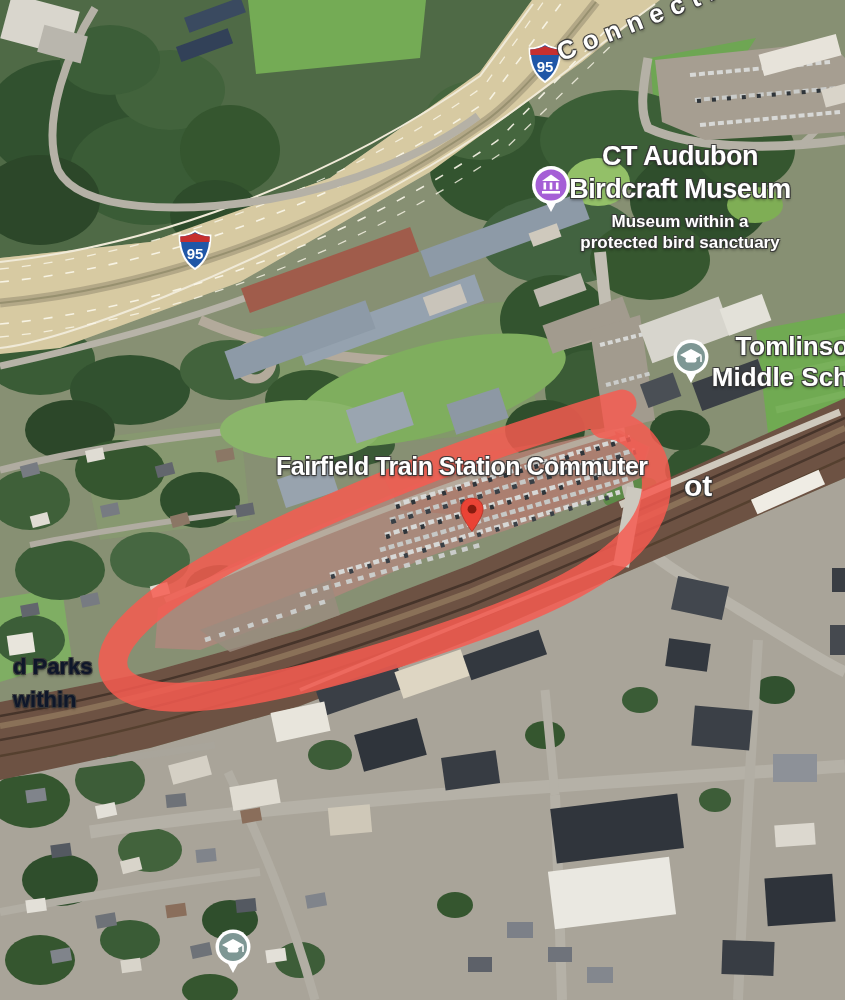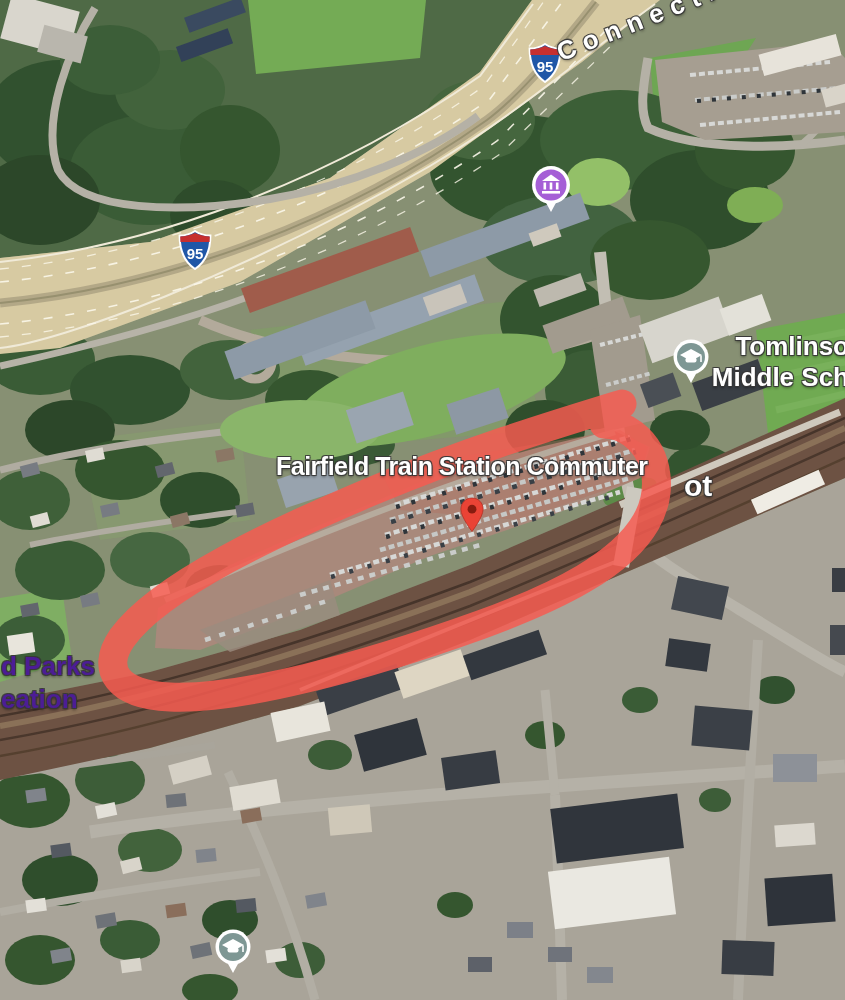--- a/index.html
+++ b/index.html
@@ -12,21 +12,21 @@
                    -1px 1px 0 rgba(55,55,55,.85),1px 1px 0 rgba(55,55,55,.85),
                     0 2px 3px rgba(0,0,0,.45);}
   .lbl-connecticut{left:558px;top:38px;font-size:26px;letter-spacing:8px;
        transform:rotate(-22deg);transform-origin:0 50%;}
   .museum-block{left:680px;top:140px;transform:translateX(-50%);text-align:center;}
   .museum-block .big{font-size:27px;line-height:33px;letter-spacing:-.5px;}
   .museum-block .small{font-size:17px;line-height:21px;font-weight:bold;}
   .tomlinson-block{right:-4px;top:331px;text-align:right;font-size:26px;line-height:31px;}
   .fairfield-main{left:244px;top:452px;font-size:25px;letter-spacing:-.5px;margin-left:32px;}
   .fairfield-tail{left:684px;top:469px;font-size:30px;}
-  .parks-block{left:1px;top:650px;font-size:26px;line-height:33px;color:#4c1d95;}
+  .parks-block{left:13px;top:650px;font-size:22px;line-height:33px;color:#0f172a;}
   .poi-icon{position:absolute;z-index:20;}
   .pin{position:absolute;z-index:25;}
   .shield{position:absolute;z-index:15;}
 </style>
 </head>
 <body>
 
 <div class="map">
 
   <svg class="scene" width="845" height="1000" viewBox="0 0 845 1000">
@@ -302,20 +302,26 @@
     <circle cx="22" cy="24" r="19" fill="#ffffff"></circle>
     <circle cx="22" cy="24" r="15.5" fill="#a55fd6"></circle>
     <g fill="#ffffff">
       <polygon points="13,20 31,20 22,13.5"></polygon>
       <rect x="14.5" y="21.5" width="2.6" height="7"></rect>
       <rect x="20.7" y="21.5" width="2.6" height="7"></rect>
       <rect x="26.9" y="21.5" width="2.6" height="7"></rect>
       <rect x="13" y="30" width="18" height="2.6"></rect>
     </g>
   </svg>
+  <div class="lbl museum-block">
+    <div class="big">CT Audubon</div>
+    <div class="big">Birdcraft Museum</div>
+    <div class="small" style="margin-top:5px">Museum within a</div>
+    <div class="small">protected bird sanctuary</div>
+  </div>
 
   <svg class="poi-icon" style="left:671px;top:336px;" width="40" height="52" viewBox="0 0 40 52">
     <polygon points="14,36 26,36 20,47" fill="#ffffff"></polygon>
     <circle cx="20" cy="21" r="17.5" fill="#ffffff"></circle>
     <circle cx="20" cy="21" r="14" fill="#7e9794"></circle>
     <g>
       <polygon points="20,13 31,19 20,25 9,19" fill="#ffffff"></polygon>
       <rect x="14.5" y="21.5" width="11" height="5" rx="2" fill="#ffffff"></rect>
       <line x1="30" y1="19.5" x2="30" y2="26" stroke="#ffffff" stroke-width="1.6"></line>
     </g>
@@ -334,21 +340,21 @@
       <rect x="14.5" y="21.5" width="11" height="5" rx="2" fill="#ffffff"></rect>
       <line x1="30" y1="19.5" x2="30" y2="26" stroke="#ffffff" stroke-width="1.6"></line>
     </g>
   </svg>
 
   <div class="lbl fairfield-main">Fairfield Train Station Commuter</div>
   <div class="lbl fairfield-tail">ot</div>
 
   <div class="lbl parks-block">
     <div>d Parks</div>
-    <div>eation</div>
+    <div>within</div>
   </div>
 
   <svg class="pin" style="left:459px;top:497px;" width="26" height="36" viewBox="0 0 24 34">
     <path d="M12 1 C6 1 1.5 5.6 1.5 11.5 C1.5 19 12 32.5 12 32.5 C12 32.5 22.5 19 22.5 11.5 C22.5 5.6 18 1 12 1 Z" fill="#ea4335" stroke="#b23327" stroke-width="0.8"></path>
     <circle cx="12" cy="11.5" r="4.2" fill="#871c10"></circle>
   </svg>
 
 </div>
 
 </body></html>

